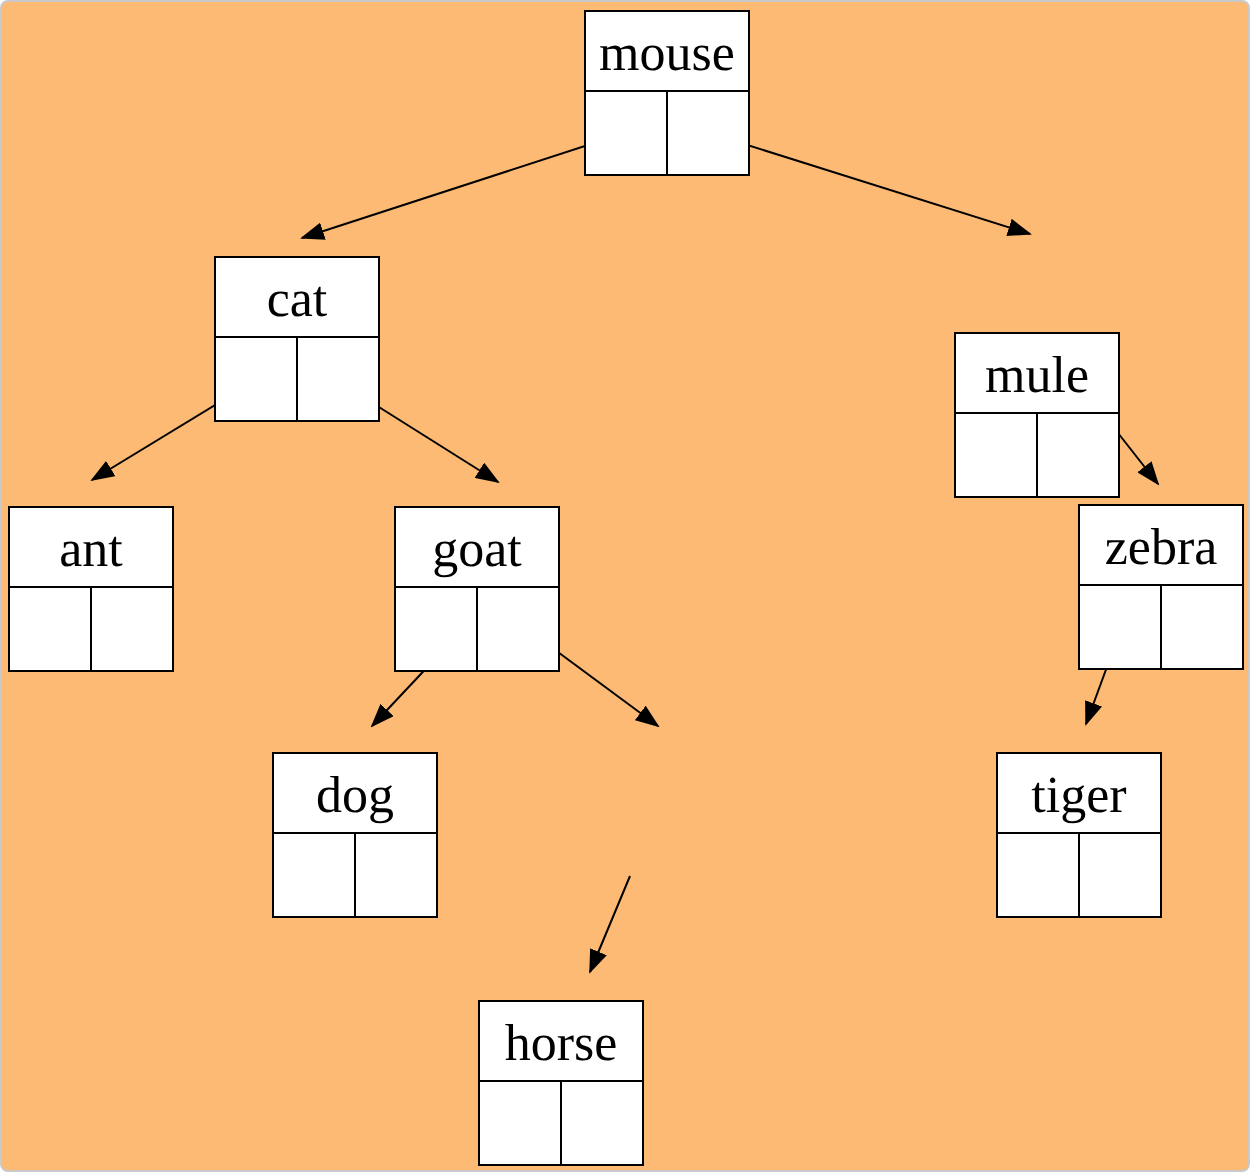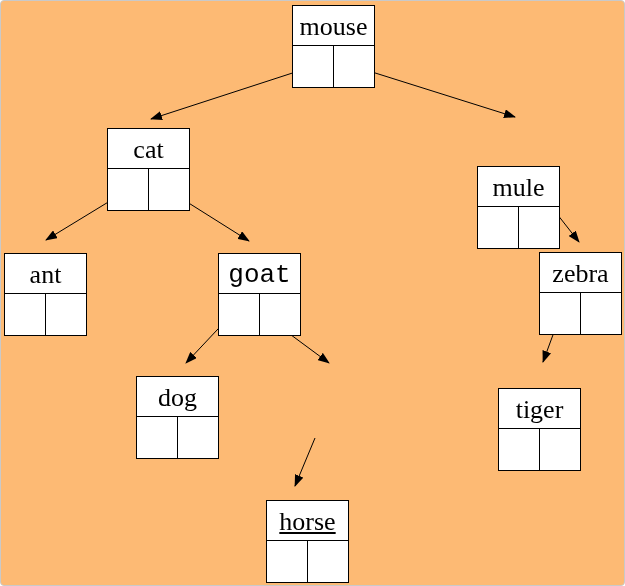--- a/index.html
+++ b/index.html
@@ -61,26 +61,26 @@
     border-right: 1px solid #000000;
   }
   .cell-right {
     flex: 1;
   }
   
   .pos-mouse { left: 291px; top: 4px; }
   .pos-cat   { left: 106px; top: 127px; text-align: center; }
   .pos-mule  { left: 476px; top: 127px; margin-top: 38px; }
   .pos-ant   { left: 3px;   top: 252px; justify-content: flex-end; }
-  .pos-goat  { left: 217px; top: 252px; font-family: Liberation Mono, monospace; }
+  .pos-goat  { left: 196px; top: 252px; }
   .pos-zebra { left: 538px; top: 251px; }
   .pos-dog   { left: 135px; top: 375px; }
   .pos-lion  { left: 291px; top: 374px; }
-  .pos-tiger { left: 497px; top: 387px; }
-  .pos-horse { left: 265px; top: 499px; text-decoration: underline; }
+  .pos-tiger { left: 497px; top: 375px; }
+  .pos-horse { left: 238px; top: 499px; }
 </style>
 </head>
 <body>
 
 <div id="canvas">
 
   <svg id="edges" xmlns="http://www.w3.org/2000/svg" width="625" height="586">
     <defs>
       <marker id="ah" viewBox="0 0 12 9" markerWidth="12" markerHeight="9" refX="11" refY="4.5" orient="auto" markerUnits="userSpaceOnUse">
         <path d="M0,0 L12,4.5 L0,9 Z" fill="#000000"></path>

